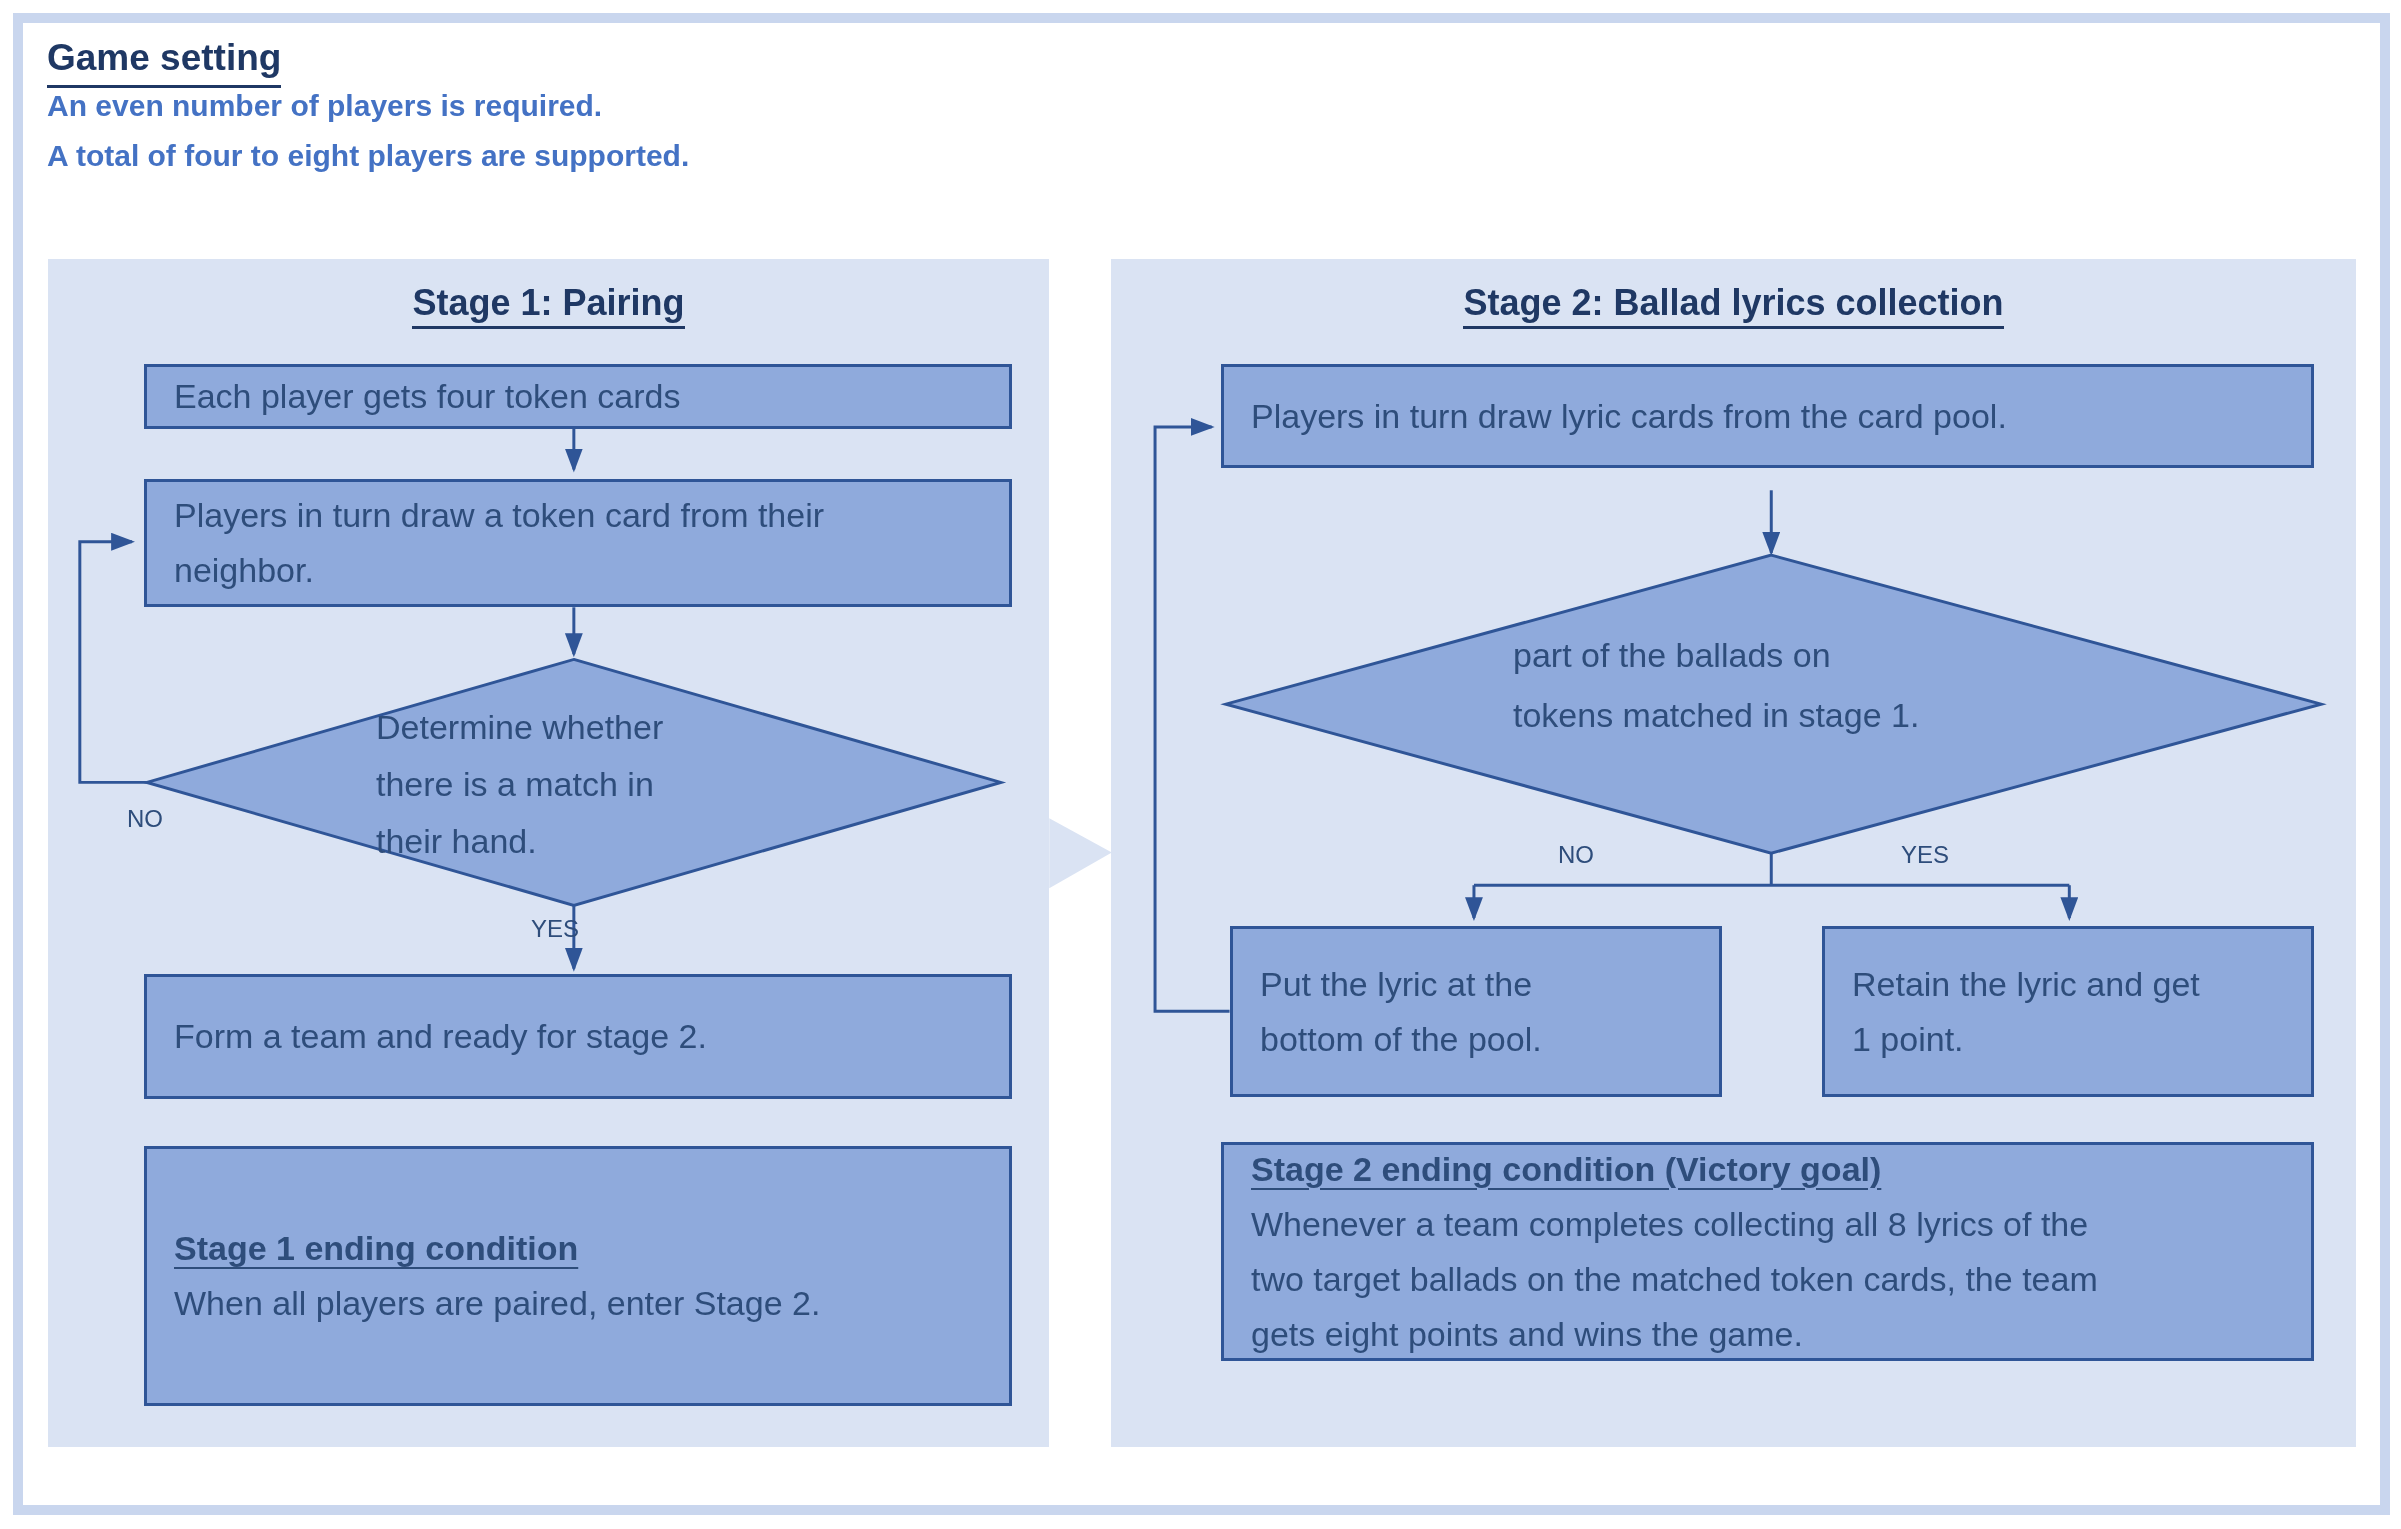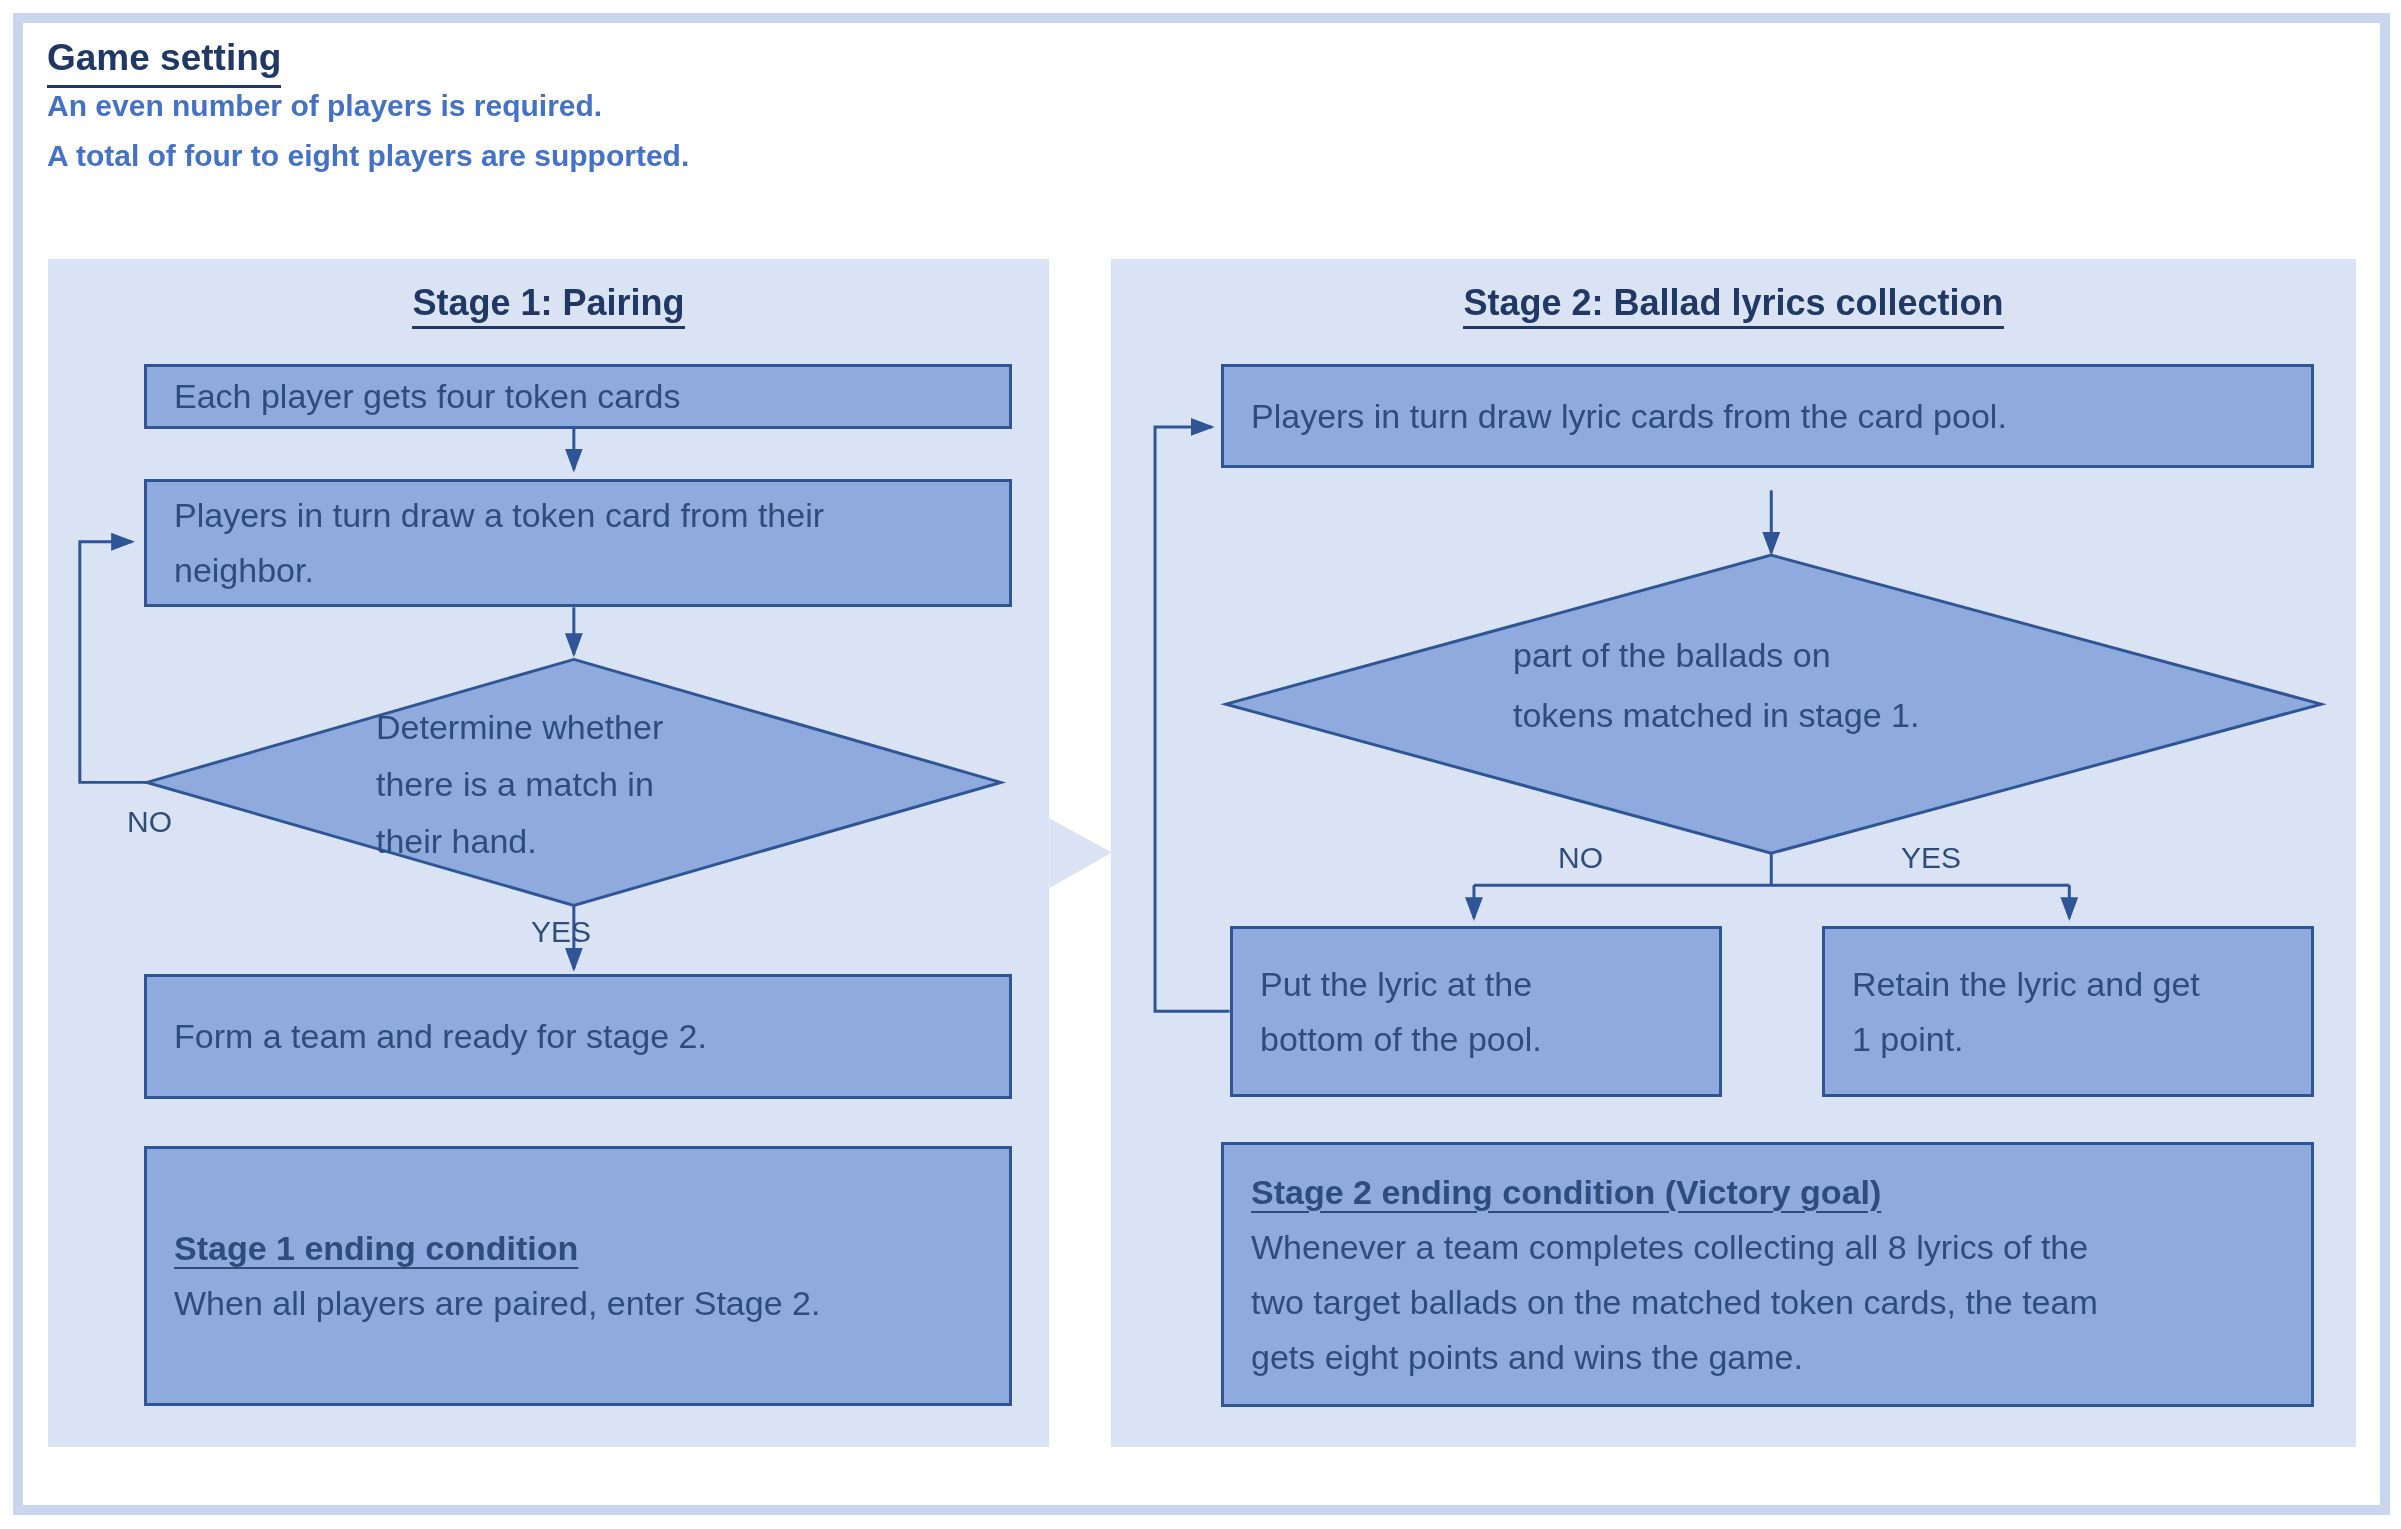--- a/index.html
+++ b/index.html
@@ -18,21 +18,21 @@
         box-sizing:border-box;display:flex;flex-direction:column;justify-content:center;
         padding-left:27px;z-index:3;}
   .fbox div{color:var(--text,#2e4d7b);font-size:34px;line-height:55px;white-space:nowrap;}
   .dtext{z-index:4;color:var(--text,#2e4d7b);font-size:34px;line-height:57px;white-space:nowrap;}
   .stageTitle{z-index:3;text-align:center;font-size:36px;font-weight:bold;
               color:var(--title,#1f3864);}
   .stageTitle span{display:inline-block;padding-bottom:2px;
                    border-bottom:3px solid var(--title,#1f3864);}
   .endTitle{font-weight:bold;text-decoration:underline;text-underline-offset:6.7px;
             text-decoration-thickness:2.2px;}
-  .lbl{z-index:4;font-size:30px;color:var(--text,#2e4d7b);white-space:nowrap;}
+  .lbl{z-index:4;font-size:24px;color:var(--text,#2e4d7b);white-space:nowrap;}
   #headerTitle{left:47px;top:37px;font-size:37px;font-weight:bold;color:var(--title,#1f3864);z-index:3;}
   #headerTitle span{display:inline-block;padding-bottom:6px;border-bottom:3.7px solid var(--title,#1f3864);}
   .note{left:47px;font-size:30px;font-weight:bold;color:var(--note,#4472c4);z-index:3;white-space:nowrap;}
 </style>
 </head>
 <body>
 
 <div id="frame" class="abs"></div>
 
 <div id="headerTitle" class="abs">
@@ -115,19 +115,19 @@
 <div class="abs fbox" style="left:1230px;top:926px;width:492px;height:171px">
   <div>Put the lyric at the</div>
   <div>bottom of the pool.</div>
 </div>
 
 <div class="abs fbox" style="left:1822px;top:926px;width:492px;height:171px">
   <div>Retain the lyric and get</div>
   <div>1 point.</div>
 </div>
 
-<div class="abs fbox" style="left:1221px;top:1142px;width:1093px;height:265px">
+<div class="abs fbox" style="left:1221px;top:1142px;width:1093px;height:219px">
   <div class="endTitle">Stage 2 ending condition (Victory goal)</div>
   <div>Whenever a team completes collecting all 8 lyrics of the</div>
   <div>two target ballads on the matched token cards, the team</div>
   <div>gets eight points and wins the game.</div>
 </div>
 
 
 </body></html>

